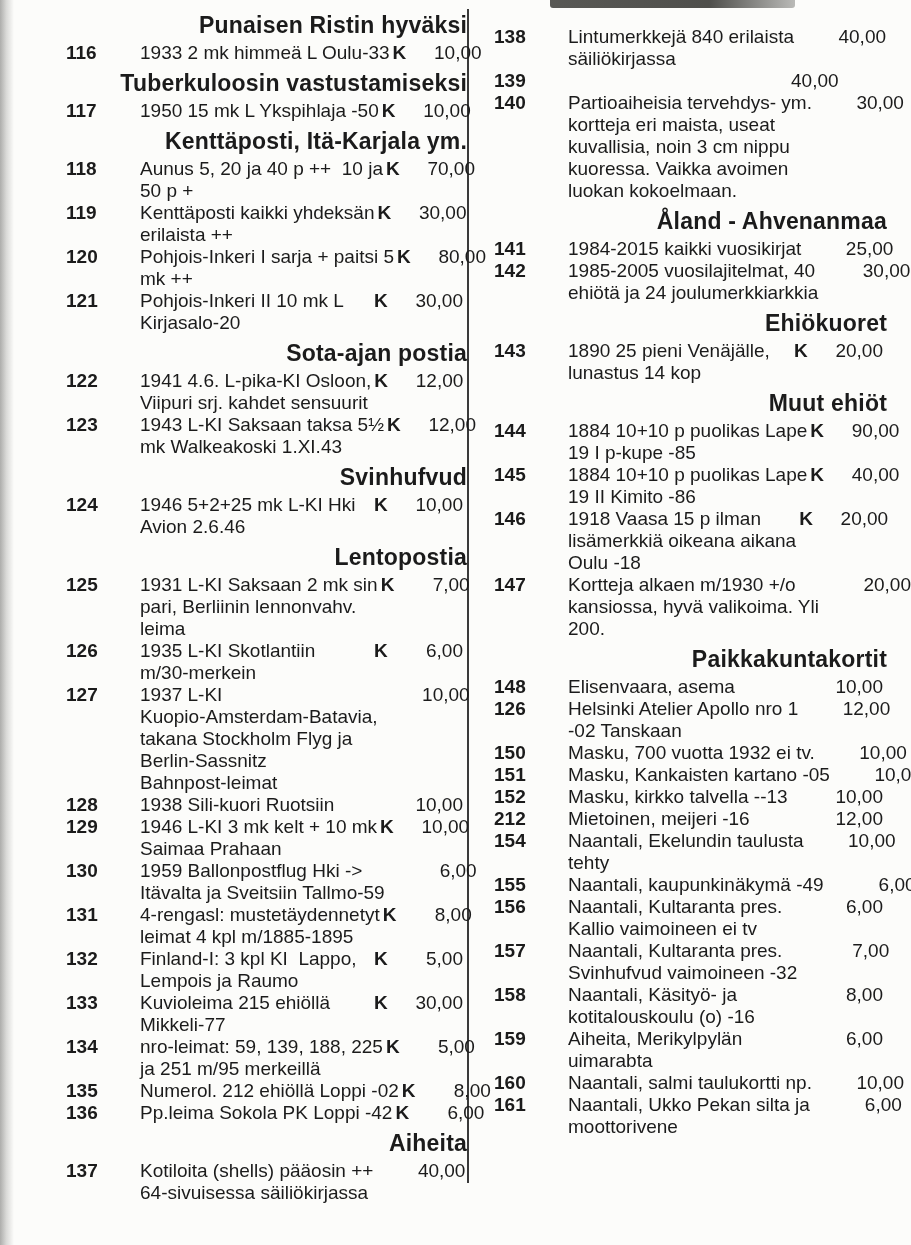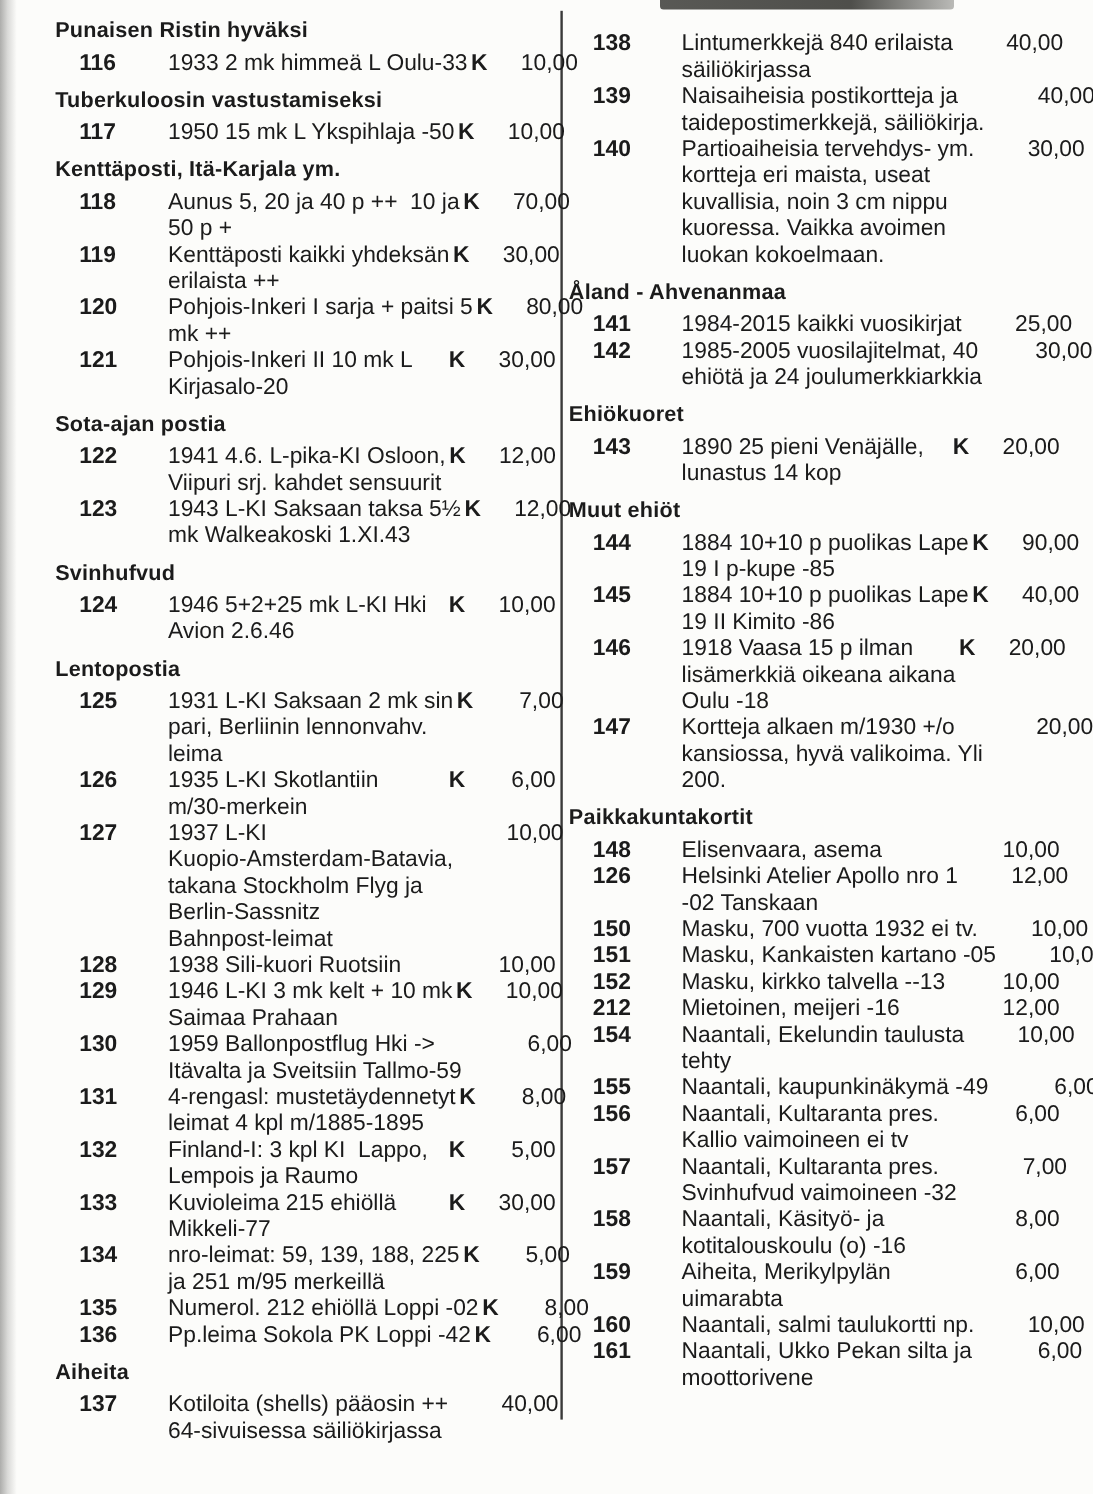--- a/index.html
+++ b/index.html
@@ -21,22 +21,22 @@
     border-radius:0 0 3px 3px;
   }
   .divider{
     position:absolute;left:467px;top:9px;width:2px;height:1174px;
     background:var(--divider,#3a3a3a);
   }
   .col{position:absolute;}
   .col-0{left:46px;top:12px;width:421px;}
   .col-1{left:474px;top:26px;width:413px;}
   .section-header{
-    font-size:18px;font-weight:700;line-height:27px;
-    margin:6px 0 3px 0;letter-spacing:.2px;white-space:pre;
+    font-size:23px;font-weight:700;line-height:27px;
+    margin:6px 0 3px 0;letter-spacing:.2px;white-space:pre;text-align:right;
   }
   .col .section-header:first-child{margin-top:0;}
   .row{
     display:grid;
     grid-template-columns:94px 1fr 26px 70px;
     font-size:19px;line-height:22px;
     align-items:start;
   }
   .cell-no{font-weight:700;padding-left:20px;}
   .cell-desc{white-space:pre;}
@@ -215,22 +215,20 @@
   <div class="col col-1">
       <div class="row">
         <div class="cell-no">138</div>
         <div class="cell-desc">Lintumerkkejä 840 erilaista
 säiliökirjassa</div>
         <div class="cell-k"></div>
         <div class="cell-price">40,00</div>
       </div>
       <div class="row">
         <div class="cell-no">139</div>
-        <div class="cell-desc">Naisaiheisia postikortteja ja
-taidepostimerkkejä, säiliökirja.</div>
         <div class="cell-k"></div>
         <div class="cell-price">40,00</div>
       </div>
       <div class="row">
         <div class="cell-no">140</div>
         <div class="cell-desc">Partioaiheisia tervehdys- ym.
 kortteja eri maista, useat
 kuvallisia, noin 3 cm nippu
 kuoressa. Vaikka avoimen
 luokan kokoelmaan.</div>

